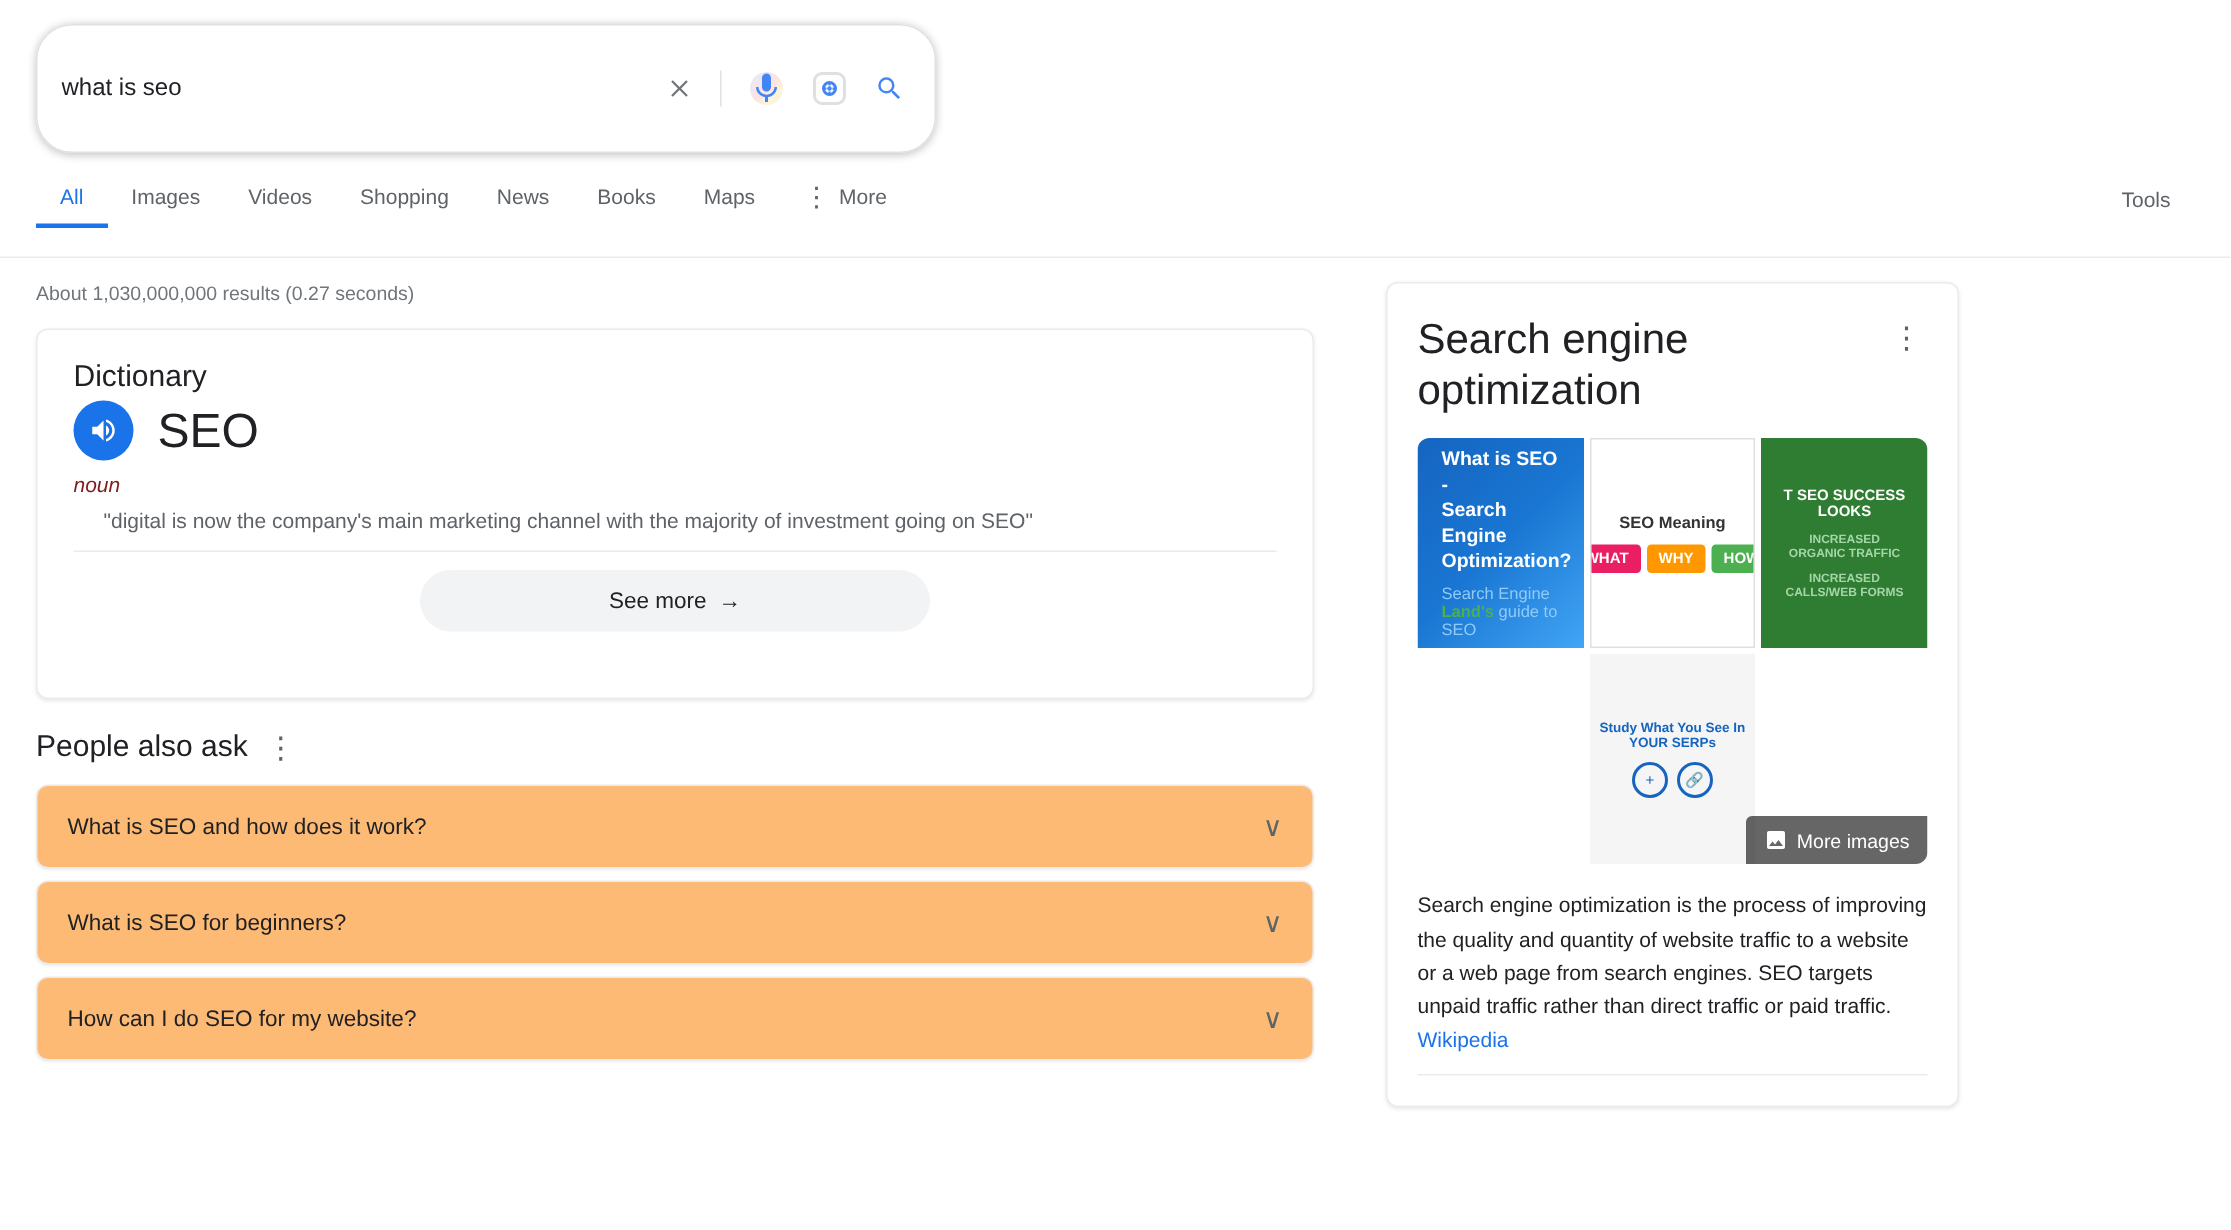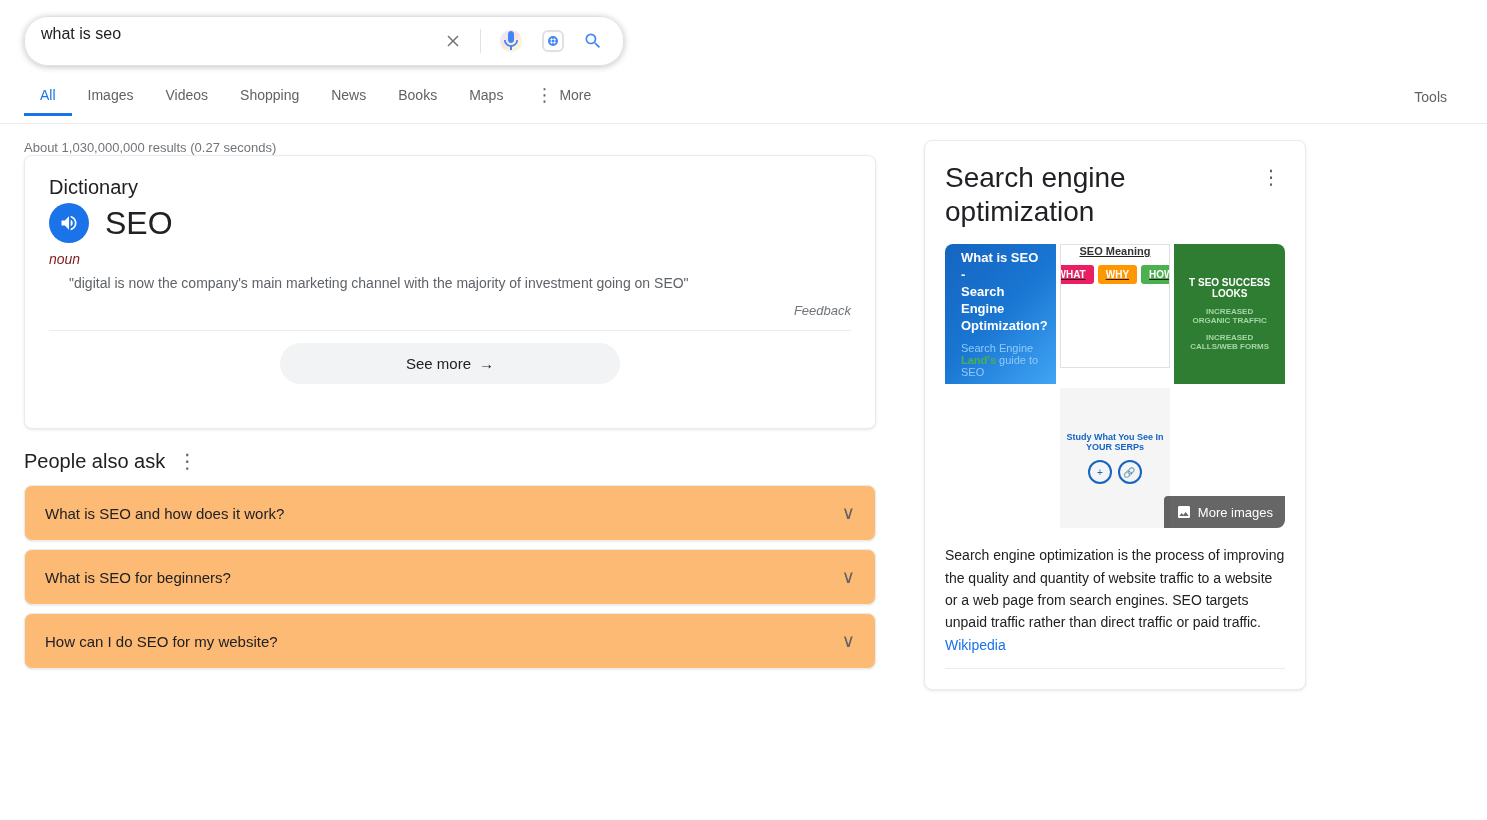--- a/index.html
+++ b/index.html
@@ -12,24 +12,24 @@
 
     
     .header {
       padding: 16px 24px 0 24px;
       display: flex;
       align-items: center;
       gap: 16px;
     }
     .search-bar {
       display: flex;
-      align-items: flex-start;
+      align-items: center;
       border: 1px solid #dfe1e5;
       border-radius: 24px;
-      padding: 8px 16px;
+      padding: 26px 16px;
       width: 600px;
       gap: 12px;
       box-shadow: 0 1px 6px rgba(32,33,36,.28);
     }
     .search-input {
       flex: 1;
       border: none;
       outline: none;
       font-size: 16px;
       color: #202124;
@@ -47,21 +47,21 @@
       padding: 4px;
       display: flex;
       align-items: center;
       justify-content: center;
     }
 
     
     .nav-tabs {
       display: flex;
       align-items: center;
-      padding: 8px 24px 4px 24px;
+      padding: 8px 24px 16px 24px;
       border-bottom: 1px solid #ebebeb;
       gap: 0;
     }
     .nav-tab {
       padding: 10px 16px;
       font-size: 14px;
       color: #5f6368;
       cursor: pointer;
       text-decoration: none;
       border-bottom: 3px solid transparent;
@@ -93,20 +93,21 @@
     
     .left-col {
       flex: 0 0 900px;
       max-width: 900px;
       padding: 16px 24px;
     }
 
     .results-count {
       font-size: 13px;
       color: #70757a;
+      margin-bottom: 16px;
     }
 
     
     .dictionary-card {
       background: #fff;
       border: 1px solid #ebebeb;
       border-radius: 8px;
       padding: 20px 24px;
       margin-bottom: 20px;
       box-shadow: 0 1px 3px rgba(0,0,0,0.1);
@@ -316,26 +317,26 @@
     .img-cell-1 .img-text-sub {
       color: #90caf9;
       font-size: 11px;
     }
     .img-cell-1 .img-text-sub span {
       color: #4caf50;
       font-weight: bold;
     }
     .img-cell-2 {
       background: #fff;
-      height: 124px;
+      height: 140px;
       display: flex;
       flex-direction: column;
+      justify-content: center;
       align-items: center;
       border: 1px solid #e0e0e0;
-      text-decoration: underline;
     }
     .img-cell-2 .seo-meaning-title {
       font-size: 11px;
       font-weight: bold;
       color: #333;
       margin-bottom: 8px;
     }
     .seo-cards {
       display: flex;
       gap: 4px;
@@ -479,23 +480,20 @@
       <div class="dict-word-row">
         <button class="sound-btn">
           <svg width="20" height="20" viewBox="0 0 24 24" fill="white">
             <path d="M3 9v6h4l5 5V4L7 9H3zm13.5 3c0-1.77-1.02-3.29-2.5-4.03v8.05c1.48-.73 2.5-2.25 2.5-4.02zM14 3.23v2.06c2.89.86 5 3.54 5 6.71s-2.11 5.85-5 6.71v2.06c4.01-.91 7-4.49 7-8.77s-2.99-7.86-7-8.77z"></path>
           </svg>
         </button>
         <span class="dict-word">SEO</span>
       </div>
       <p class="dict-pos">noun</p>
       <p class="dict-example">"digital is now the company's main marketing channel with the majority of investment going on SEO"</p>
-      <div class="feedback-link">
-        <span class="feedback-text">Feedback</span>
-      </div>
       <hr class="dict-divider">
       <button class="see-more-btn">
         <span>See more</span>
         <span>→</span>
       </button>
     </div>
 
     <div>
       <div class="paa-header">
         <h2 class="paa-title">People also ask</h2>

